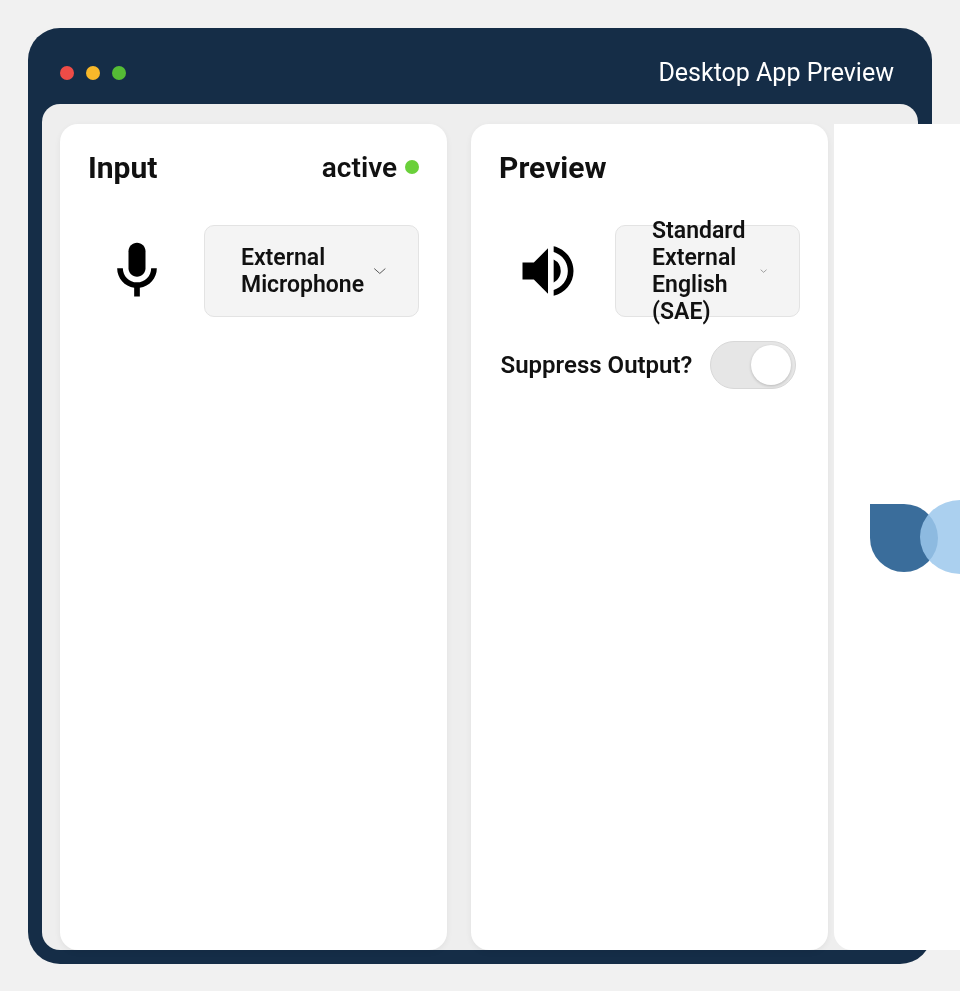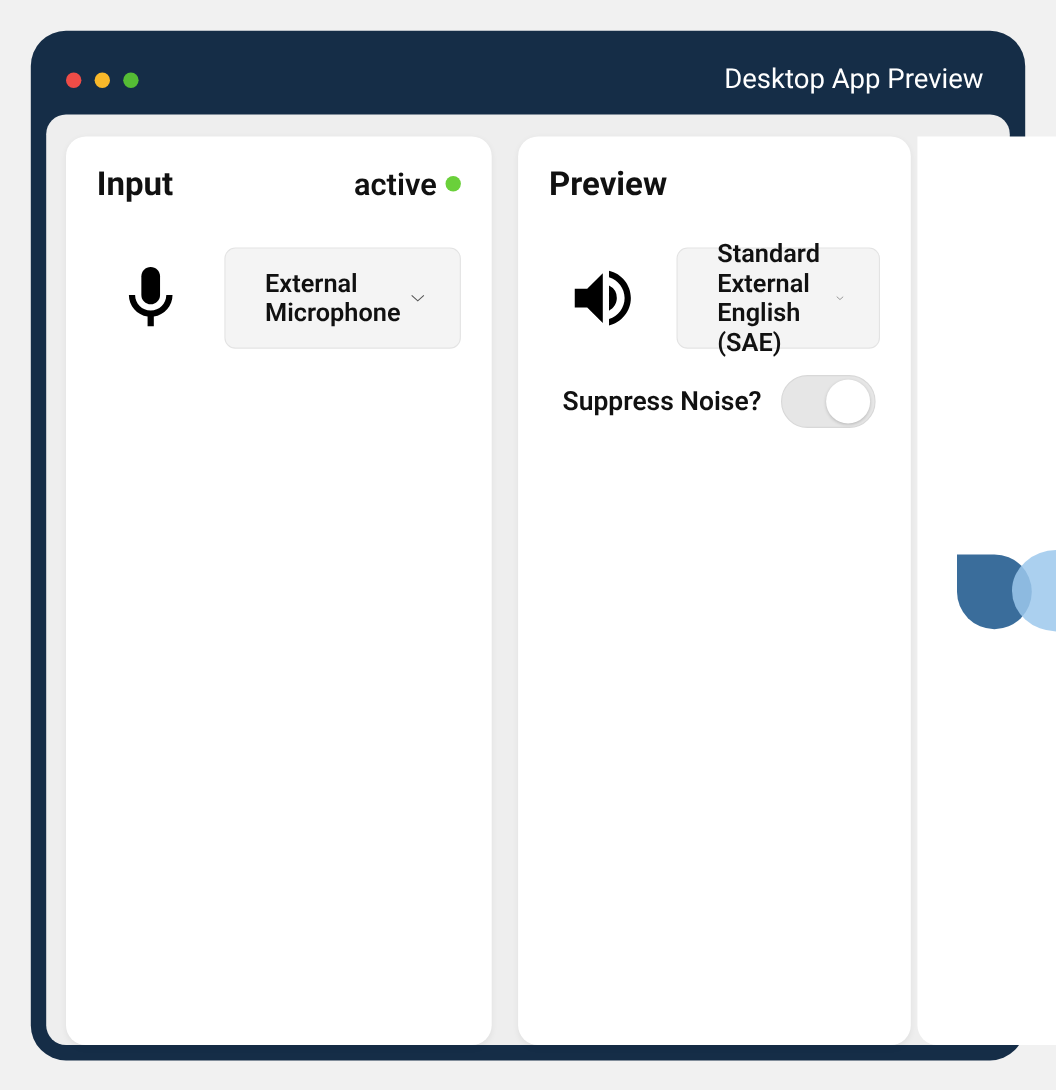--- a/index.html
+++ b/index.html
@@ -250,21 +250,21 @@
             </svg>
         </div>
         <div class="select">
           <span class="select-label">Standard External English (SAE)</span>
           <svg class="chevron" viewBox="0 0 22 12">
               <polyline points="2,2 11,10 20,2"></polyline>
             </svg>
         </div>
       </div>
       <div class="suppress-row">
-        <span class="suppress-label">Suppress Noise?</span>
+        <span class="suppress-label">Suppress Output?</span>
         <div class="toggle">
           <div class="toggle-knob"></div>
         </div>
       </div>
     </div>
 
     <div class="footer">
       <div class="logo">
         <div class="leaf1"></div>
         <div class="leaf2"></div>

